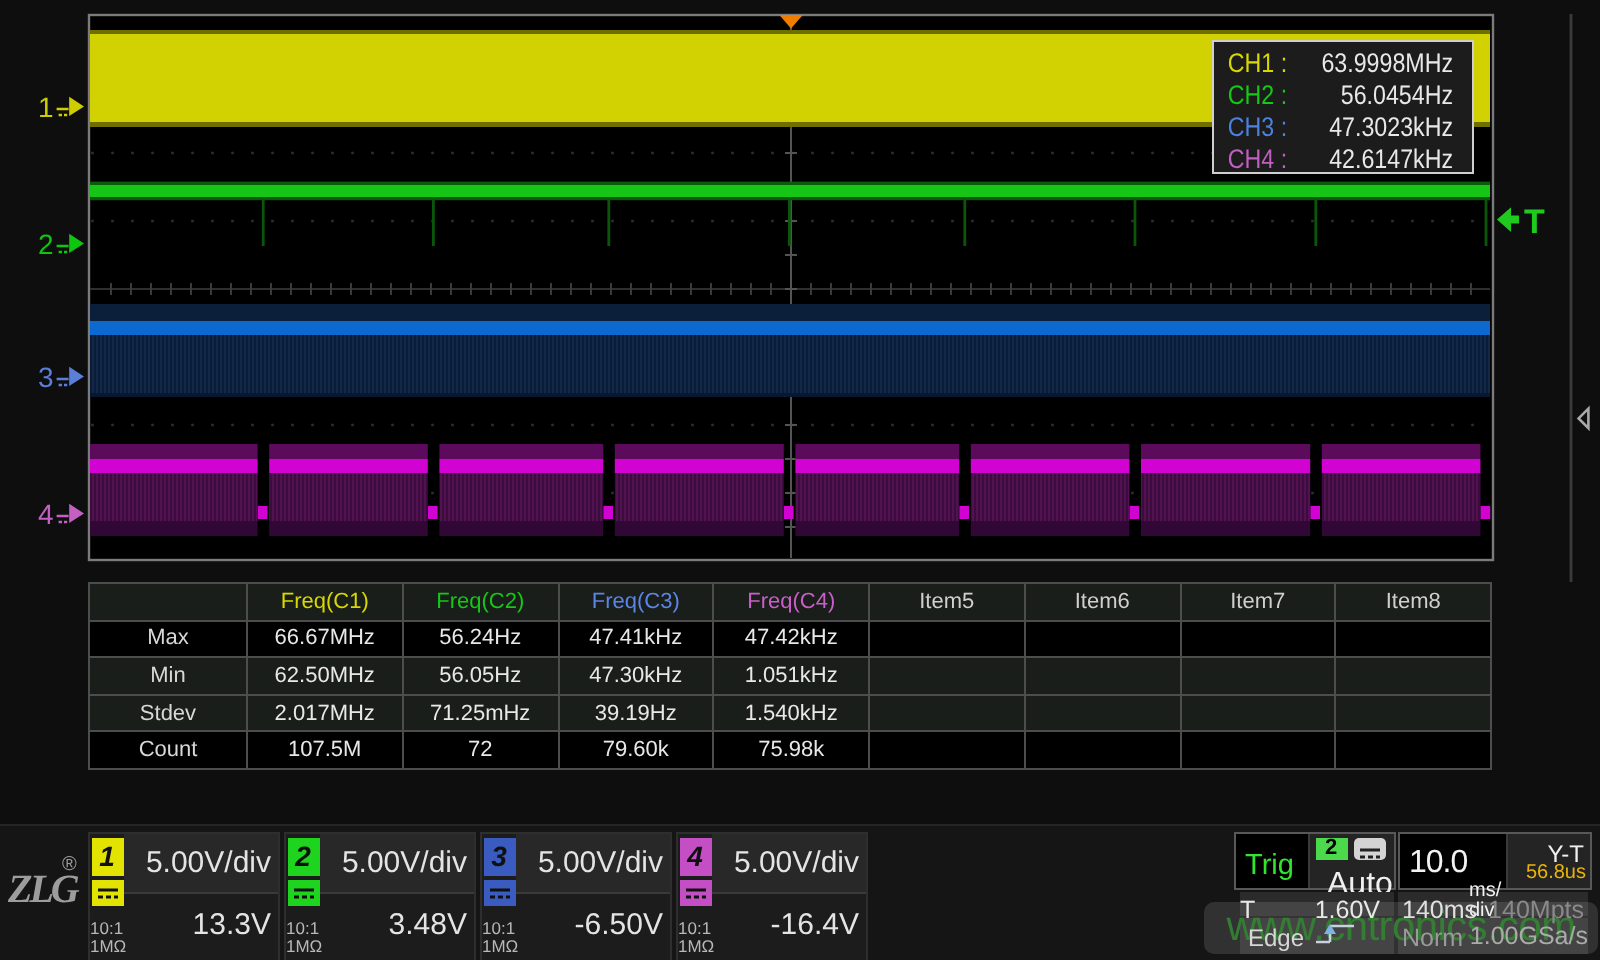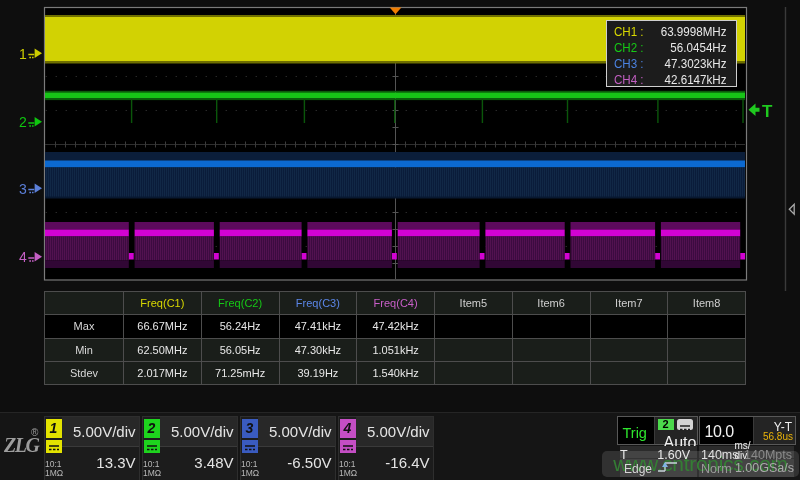--- a/index.html
+++ b/index.html
@@ -174,20 +174,31 @@
         <td style="border:1px solid #4d4d4d;color:#d8d8d8;text-align:center;">Stdev</td>
         <td style="border:1px solid #4d4d4d;color:#e8e8e8;text-align:center;">2.017MHz</td>
         <td style="border:1px solid #4d4d4d;color:#e8e8e8;text-align:center;">71.25mHz</td>
         <td style="border:1px solid #4d4d4d;color:#e8e8e8;text-align:center;">39.19Hz</td>
         <td style="border:1px solid #4d4d4d;color:#e8e8e8;text-align:center;">1.540kHz</td>
         <td style="border:1px solid #4d4d4d;"></td>
         <td style="border:1px solid #4d4d4d;"></td>
         <td style="border:1px solid #4d4d4d;"></td>
         <td style="border:1px solid #4d4d4d;"></td>
       </tr>
+      <tr style="background:#000;">
+        <td style="border:1px solid #4d4d4d;color:#d8d8d8;text-align:center;">Count</td>
+        <td style="border:1px solid #4d4d4d;color:#e8e8e8;text-align:center;">107.5M</td>
+        <td style="border:1px solid #4d4d4d;color:#e8e8e8;text-align:center;">72</td>
+        <td style="border:1px solid #4d4d4d;color:#e8e8e8;text-align:center;">79.60k</td>
+        <td style="border:1px solid #4d4d4d;color:#e8e8e8;text-align:center;">75.98k</td>
+        <td style="border:1px solid #4d4d4d;"></td>
+        <td style="border:1px solid #4d4d4d;"></td>
+        <td style="border:1px solid #4d4d4d;"></td>
+        <td style="border:1px solid #4d4d4d;"></td>
+      </tr>
     </tbody>
   </table>
 <div style="position:absolute;left:0;top:412px;width:800px;height:68px;background:#151515;border-top:1px solid #252525;"></div>
 <div style="position:absolute;left:4px;top:434px;width:40px;height:30px;">
 <span style="font-style:italic;font-weight:bold;font-size:20px;color:#9d9d9d;letter-spacing:-1.5px;font-family:'Liberation Serif',serif;">ZLG</span>
 <span style="position:absolute;left:27px;top:-7px;font-size:10px;color:#9d9d9d;">®</span></div>
 <div style="position:absolute;left:44px;top:416px;width:93.5px;height:63.5px;background:#1c1c1c;border:1px solid #2e2e2e;">
 <div style="position:absolute;left:17px;top:0;right:0;height:29px;background:#282828;"></div>
 <div style="position:absolute;left:17px;top:29px;right:0;height:1px;background:#3a3a3a;"></div>
 <div style="position:absolute;left:0.5px;top:1.5px;width:16px;height:19.5px;background:#e3e300;color:#101010;font-weight:bold;font-style:italic;font-size:14px;text-align:center;line-height:19px;">1</div>

